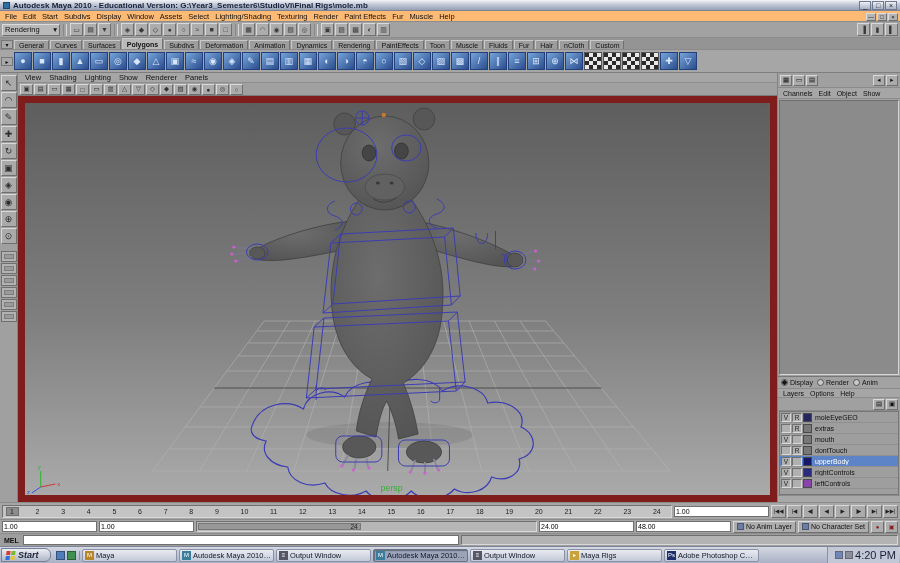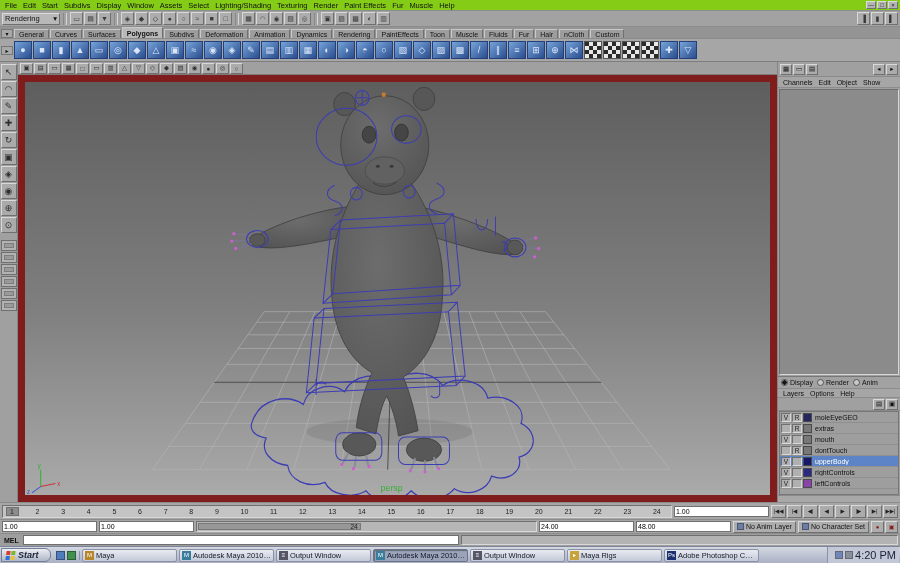--- a/index.html
+++ b/index.html
@@ -8,21 +8,21 @@
   .app{width:900px;height:563px;display:flex;flex-direction:column}
 
   
   .titlebar{flex:0 0 11px;background:linear-gradient(180deg,#f2f3f7,#c2c8d6 45%,#96a0b6);display:flex;align-items:center;gap:3px;padding:0 3px;border-bottom:1px solid #7d8496}
   .tb-icon{width:7px;height:7px;background:#2f6f9f;border:1px solid #1d4868}
   .tb-title{font-size:8px;font-weight:bold;color:#16203a;white-space:nowrap;overflow:hidden}
   .tb-btns{margin-left:auto;display:flex;gap:1px}
   .tb-btn{width:12px;height:9px;font-size:7px;line-height:7px;text-align:center;background:linear-gradient(#eef0f5,#a9b1c4);border:1px solid #6e788e;color:#222;cursor:default}
 
   
-  .menubar{flex:0 0 11px;display:flex;align-items:center;background:#84cc16;border-bottom:1px solid #8c8c8c;padding:0 2px}
+  .menubar{flex:0 0 11px;display:flex;align-items:flex-end;background:#fdba74;border-bottom:1px solid #8c8c8c;padding:0 2px}
   .menu-items{display:flex}
   .menu-item{font-size:7.5px;padding:0 3px;white-space:nowrap}
   .spacer{flex:1}
   .mdi-btns{display:flex;gap:1px}
   .mdi-btn{width:10px;height:8px;font-size:6px;line-height:7px;text-align:center;background:#b4b4b4;border:1px solid;border-color:#dcdcdc #6f6f6f #6f6f6f #dcdcdc}
 
   
   .statusline{flex:0 0 16px;display:flex;align-items:center;background:#a2a2a2;border-bottom:1px solid #8c8c8c;padding:0 2px;gap:1px}
   .menuset{width:58px;height:12px;background:#b8b8b8;border:1px solid;border-color:#dcdcdc #6f6f6f #6f6f6f #dcdcdc;font-size:7.5px;display:flex;align-items:center;justify-content:space-between;padding:0 2px}
   .sl-div{width:4px;height:12px;border-left:1px solid #888;border-right:1px solid #d6d6d6;margin:0 2px}
@@ -124,20 +124,29 @@
   .task-label{font-size:7.5px;white-space:nowrap;overflow:hidden;text-overflow:ellipsis;color:#14182a}
   .tray{flex:0 0 72px;height:16px;display:flex;align-items:center;justify-content:flex-end;gap:2px;background:#c2c8d6;border-left:1px solid #8b92a8;padding:0 3px}
   .tray-ico{width:8px;height:8px;border:1px solid #667}
   .tray-time{font-size:11px;color:#1a2036}
 </style>
 </head>
 <body>
 
 <div class="app">
 
+  <div class="titlebar">
+    <span class="tb-icon"></span>
+    <span class="tb-title">Autodesk Maya 2010 - Educational Version: G:\Year3_Semester6\StudioVI\Final Rigs\mole.mb</span>
+    <span class="tb-btns">
+      <span class="tb-btn">_</span>
+      <span class="tb-btn">□</span>
+      <span class="tb-btn">×</span>
+    </span>
+  </div>
 
   <div class="menubar">
     <div class="menu-items">
 
     <span class="menu-item">File</span>
         <span class="menu-item">Edit</span>
         <span class="menu-item">Start</span>
         <span class="menu-item">Subdivs</span>
         <span class="menu-item">Display</span>
         <span class="menu-item">Window</span>
@@ -299,20 +308,31 @@
       <span class="layout-btn"></span>
           <span class="layout-btn"></span>
           <span class="layout-btn"></span>
           <span class="layout-btn"></span>
           <span class="layout-btn"></span>
           <span class="layout-btn"></span>
         </div>
     </div>
 
     <div class="center">
+      <div class="pmenubar">
+        <div class="menu-items">
+
+        <span class="pmenu-item">View</span>
+            <span class="pmenu-item">Shading</span>
+            <span class="pmenu-item">Lighting</span>
+            <span class="pmenu-item">Show</span>
+            <span class="pmenu-item">Renderer</span>
+            <span class="pmenu-item">Panels</span>
+          </div>
+      </div>
       <div class="ptoolbar">
         <div class="sl-group">
 
         <span class="pt-btn">▣</span>
             <span class="pt-btn">▤</span>
             <span class="pt-btn">▭</span>
             <span class="pt-btn">▦</span>
             <span class="pt-btn">□</span>
             <span class="pt-btn">▭</span>
             <span class="pt-btn">▥</span>

